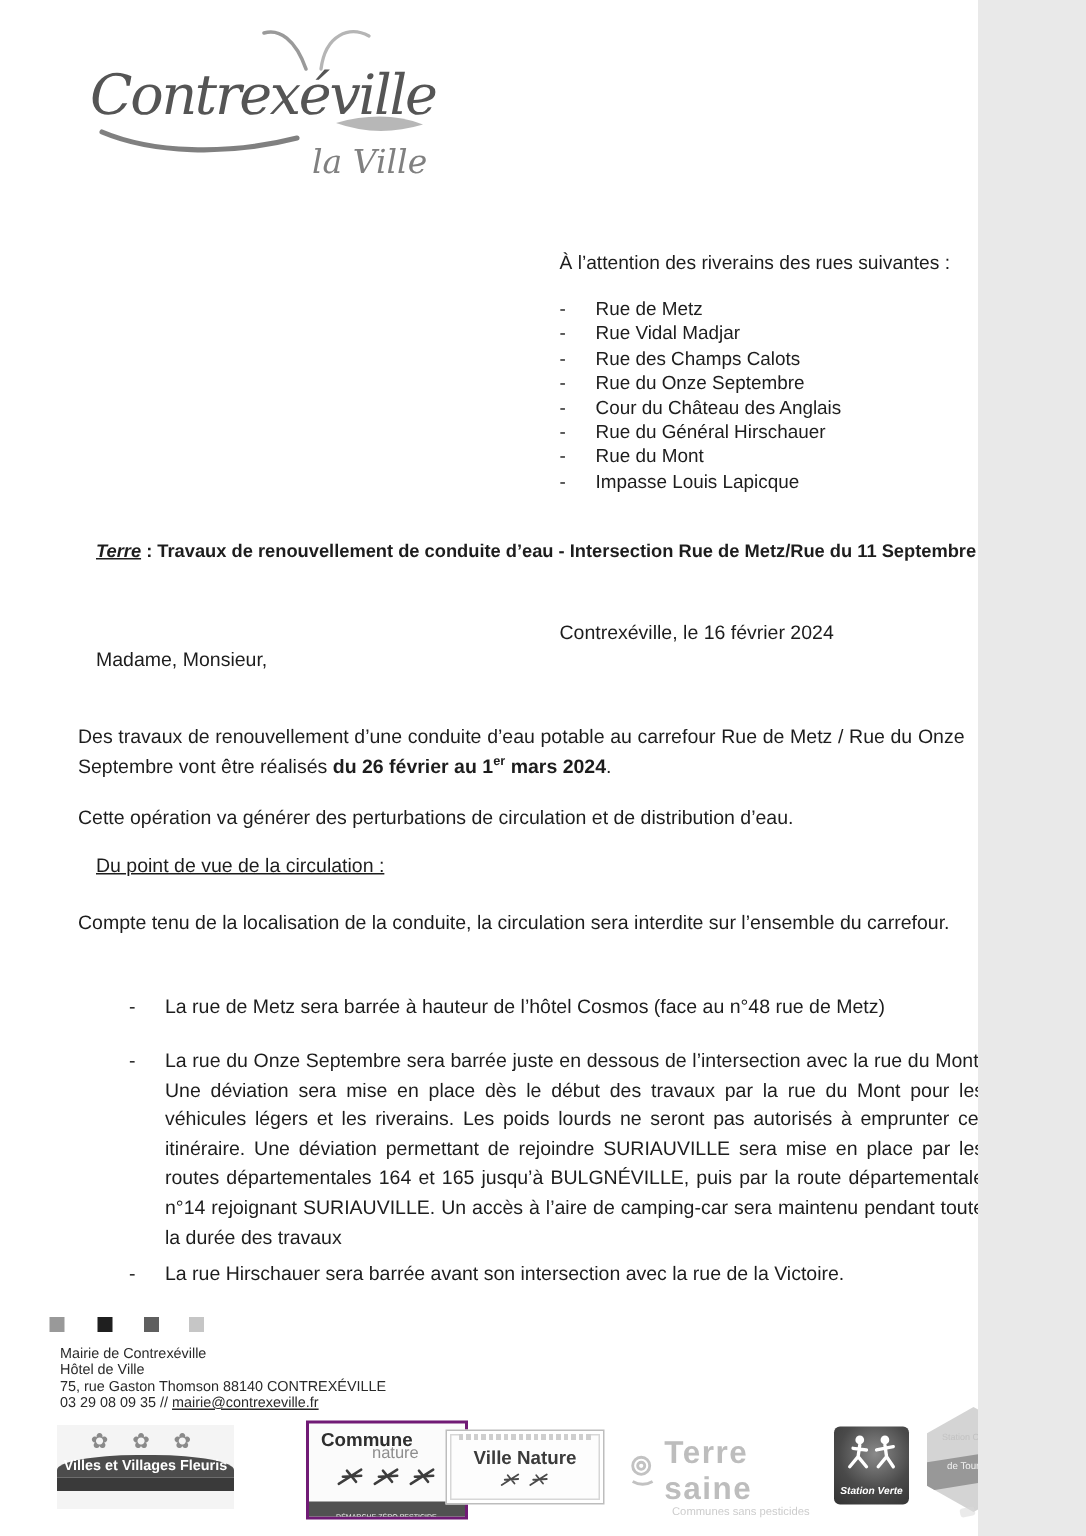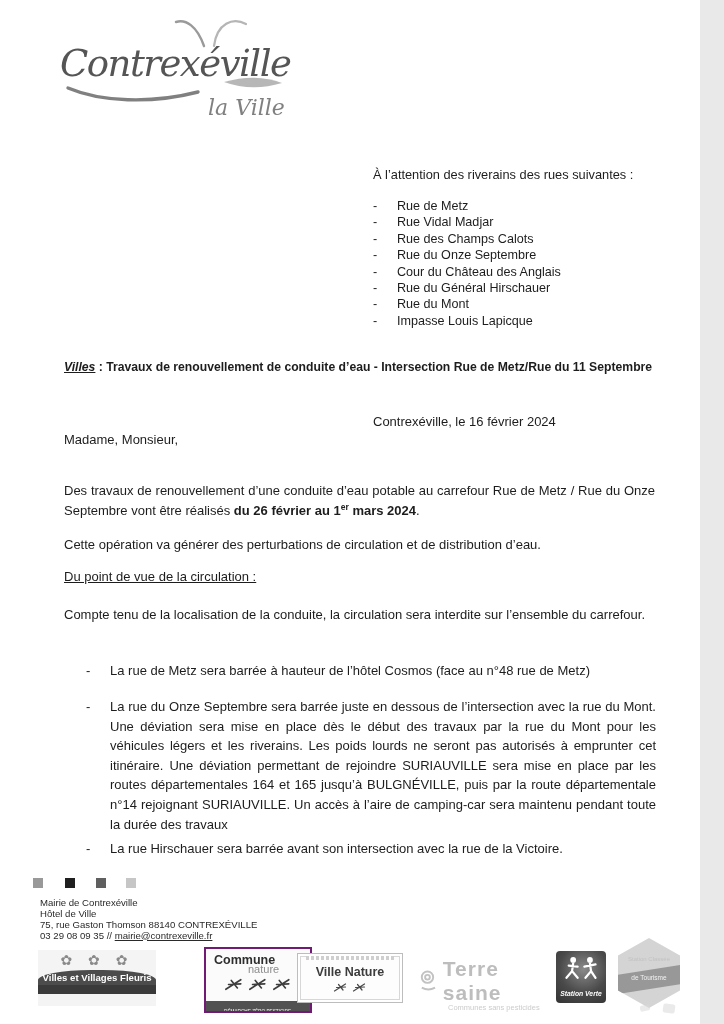--- a/index.html
+++ b/index.html
@@ -1,34 +1,34 @@
 <!DOCTYPE html>
 <html><head>
 <meta charset="utf-8">
 <style>
   html,body{margin:0;padding:0;background:#e9e9e9;}
   .page{position:relative;width:652px;height:1024px;background:#ffffff;overflow:hidden;
-        font-family:"Liberation Sans",sans-serif;color:#1d1d1d;padding-left:48px;}
+        font-family:"Liberation Sans",sans-serif;color:#1d1d1d;}
   .abs{position:absolute;}
   
   .logo{left:56px;top:16px;width:244px;height:106px;}
   .logo svg{display:block;}
   
   .addressee{left:373px;top:133px;font-size:12.8px;}
   .attention{left:373px;top:167px;font-size:12.8px;}
   .streets{left:373px;top:198px;font-size:12.6px;line-height:16.4px;}
   .street-row .dash{display:inline-block;width:24px;}
   
   .subject{left:64px;top:360px;font-size:12.2px;font-weight:bold;white-space:nowrap;}
   .subject .objet{font-style:italic;text-decoration:underline;}
   
   .dateline{left:373px;top:414px;font-size:13px;}
   .salutation{left:64px;top:432px;font-size:13px;}
   
-  .para{left:64px;width:591px;font-size:13px;line-height:19.8px;}
+  .para{left:52px;width:591px;font-size:13px;line-height:19.8px;}
   .justify{text-align:justify;}
   .p1{top:481px;}
   .p2{top:535px;}
   .heading{left:64px;top:569px;font-size:13px;text-decoration:underline;}
   .p3{top:605px;}
   sup{font-size:8.5px;line-height:0;}
   .bullet{left:86px;width:570px;font-size:13px;line-height:19.6px;}
   .bullet .b-dash{position:absolute;left:0;top:0;}
   .bullet .b-text{margin-left:24px;}
   .bl1{top:661px;}
@@ -94,21 +94,21 @@
     <div class="street-row"><span class="dash">-</span><span>Rue des Champs Calots</span></div>
     <div class="street-row"><span class="dash">-</span><span>Rue du Onze Septembre</span></div>
     <div class="street-row"><span class="dash">-</span><span>Cour du Château des Anglais</span></div>
     <div class="street-row"><span class="dash">-</span><span>Rue du Général Hirschauer</span></div>
     <div class="street-row"><span class="dash">-</span><span>Rue du Mont</span></div>
     <div class="street-row"><span class="dash">-</span><span>Impasse Louis Lapicque</span></div>
   </div>
   <div class="abs attention">À l’attention des riverains  des rues suivantes :</div>
 
   <div class="abs subject">
-    <span class="objet">Villes</span><span> : </span><span>Travaux de renouvellement de conduite d’eau - Intersection Rue de Metz/Rue du 11 Septembre</span>
+    <span class="objet">Terre</span><span> : </span><span>Travaux de renouvellement de conduite d’eau - Intersection Rue de Metz/Rue du 11 Septembre</span>
   </div>
 
   <div class="abs dateline">Contrexéville, le 16 février 2024</div>
   <div class="abs salutation">Madame, Monsieur,</div>
 
   <div class="abs para justify p1">
     <span>Des travaux de renouvellement d’une conduite d’eau potable au carrefour Rue de Metz / Rue du Onze Septembre vont être réalisés </span><b>du 26 février au 1</b><sup><b>er</b></sup><b> mars 2024</b><span>.</span>
   </div>
   <div class="abs para p2">Cette opération va générer des perturbations de circulation et de distribution d’eau.</div>
   <div class="abs heading">Du point de vue de la circulation :</div>

